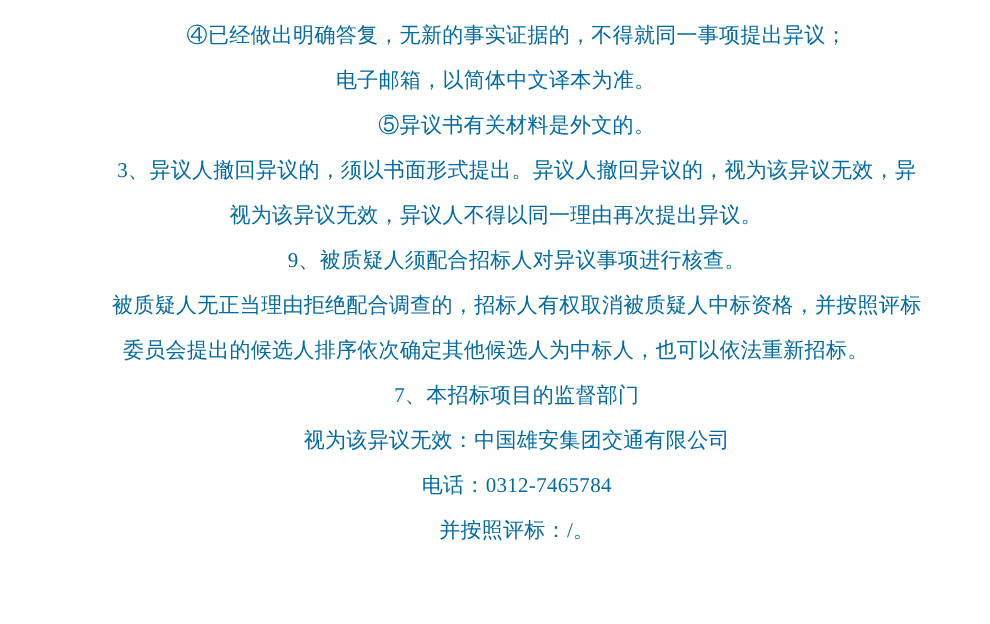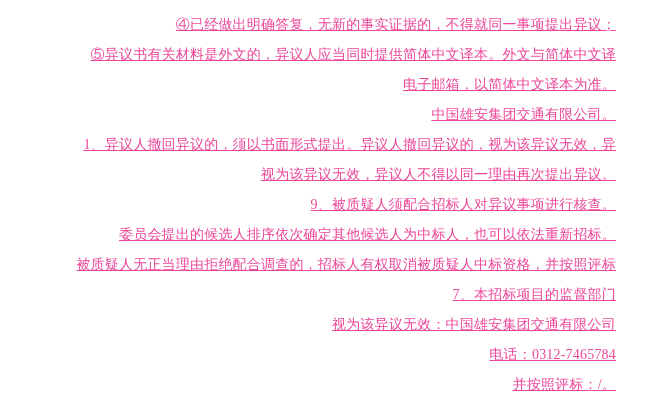--- a/index.html
+++ b/index.html
@@ -17,40 +17,38 @@
     width: 660px;
     height: 416px;
     padding: 10px 44px 0 45px;
     background: #ffffff;
   }
   .doc-line {
     height: 30px;
     line-height: 30px;
     font-size: 14px;
     letter-spacing: 0.2px;
-    color: #ec4899;
+    color: #0369a1;
     font-family: "Liberation Serif", "DejaVu Serif", serif;
     white-space: nowrap;
-    text-align: right;
-    text-decoration: underline;
+    text-align: center;
   }
   .doc-line.indent {
     text-indent: 2em;
   }
 </style>
 </head>
 <body>
 
 <div class="page">
   <div class="doc-line indent">④已经做出明确答复，无新的事实证据的，不得就同一事项提出异议；</div>
-  <div class="doc-line indent">⑤异议书有关材料是外文的，异议人应当同时提供简体中文译本。外文与简体中文译</div>
   <div class="doc-line">电子邮箱，以简体中文译本为准。</div>
-  <div class="doc-line indent">中国雄安集团交通有限公司。</div>
-  <div class="doc-line indent">1、异议人撤回异议的，须以书面形式提出。异议人撤回异议的，视为该异议无效，异</div>
+  <div class="doc-line indent">⑤异议书有关材料是外文的。</div>
+  <div class="doc-line indent">3、异议人撤回异议的，须以书面形式提出。异议人撤回异议的，视为该异议无效，异</div>
   <div class="doc-line">视为该异议无效，异议人不得以同一理由再次提出异议。</div>
   <div class="doc-line indent">9、被质疑人须配合招标人对异议事项进行核查。</div>
+  <div class="doc-line indent">被质疑人无正当理由拒绝配合调查的，招标人有权取消被质疑人中标资格，并按照评标</div>
   <div class="doc-line">委员会提出的候选人排序依次确定其他候选人为中标人，也可以依法重新招标。</div>
-  <div class="doc-line indent">被质疑人无正当理由拒绝配合调查的，招标人有权取消被质疑人中标资格，并按照评标</div>
   <div class="doc-line indent">7、本招标项目的监督部门</div>
   <div class="doc-line indent">视为该异议无效：中国雄安集团交通有限公司</div>
   <div class="doc-line indent">电话：0312-7465784</div>
   <div class="doc-line indent">并按照评标：/。</div>
 </div>
 
 </body></html>

